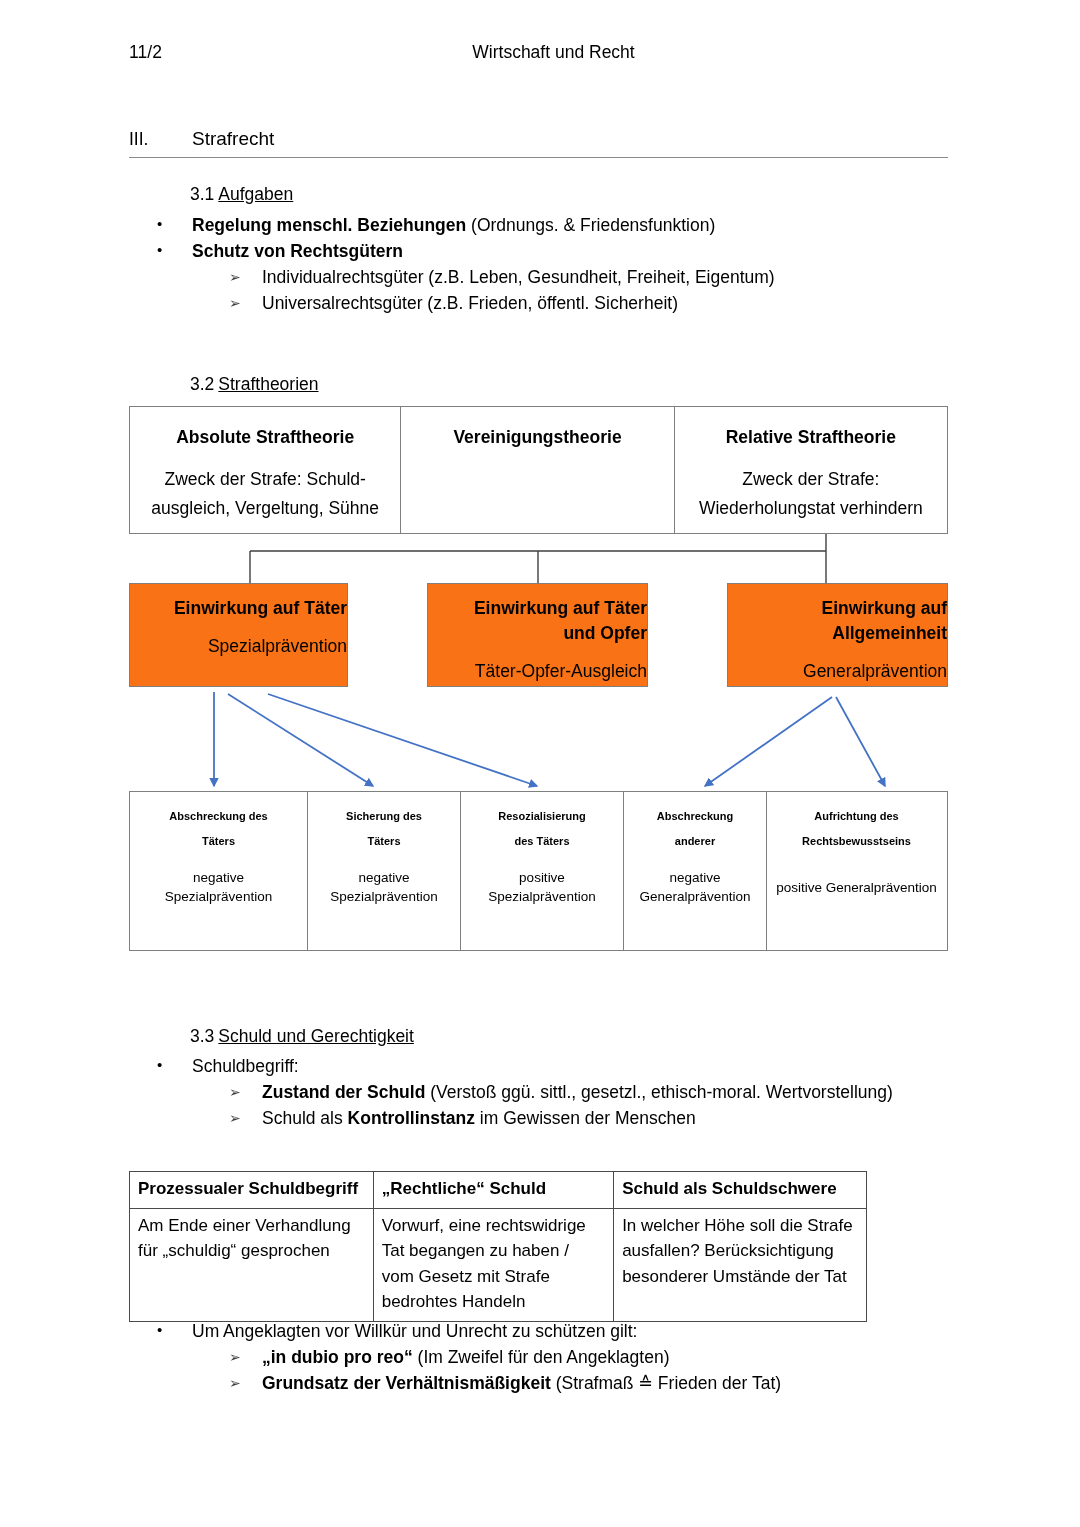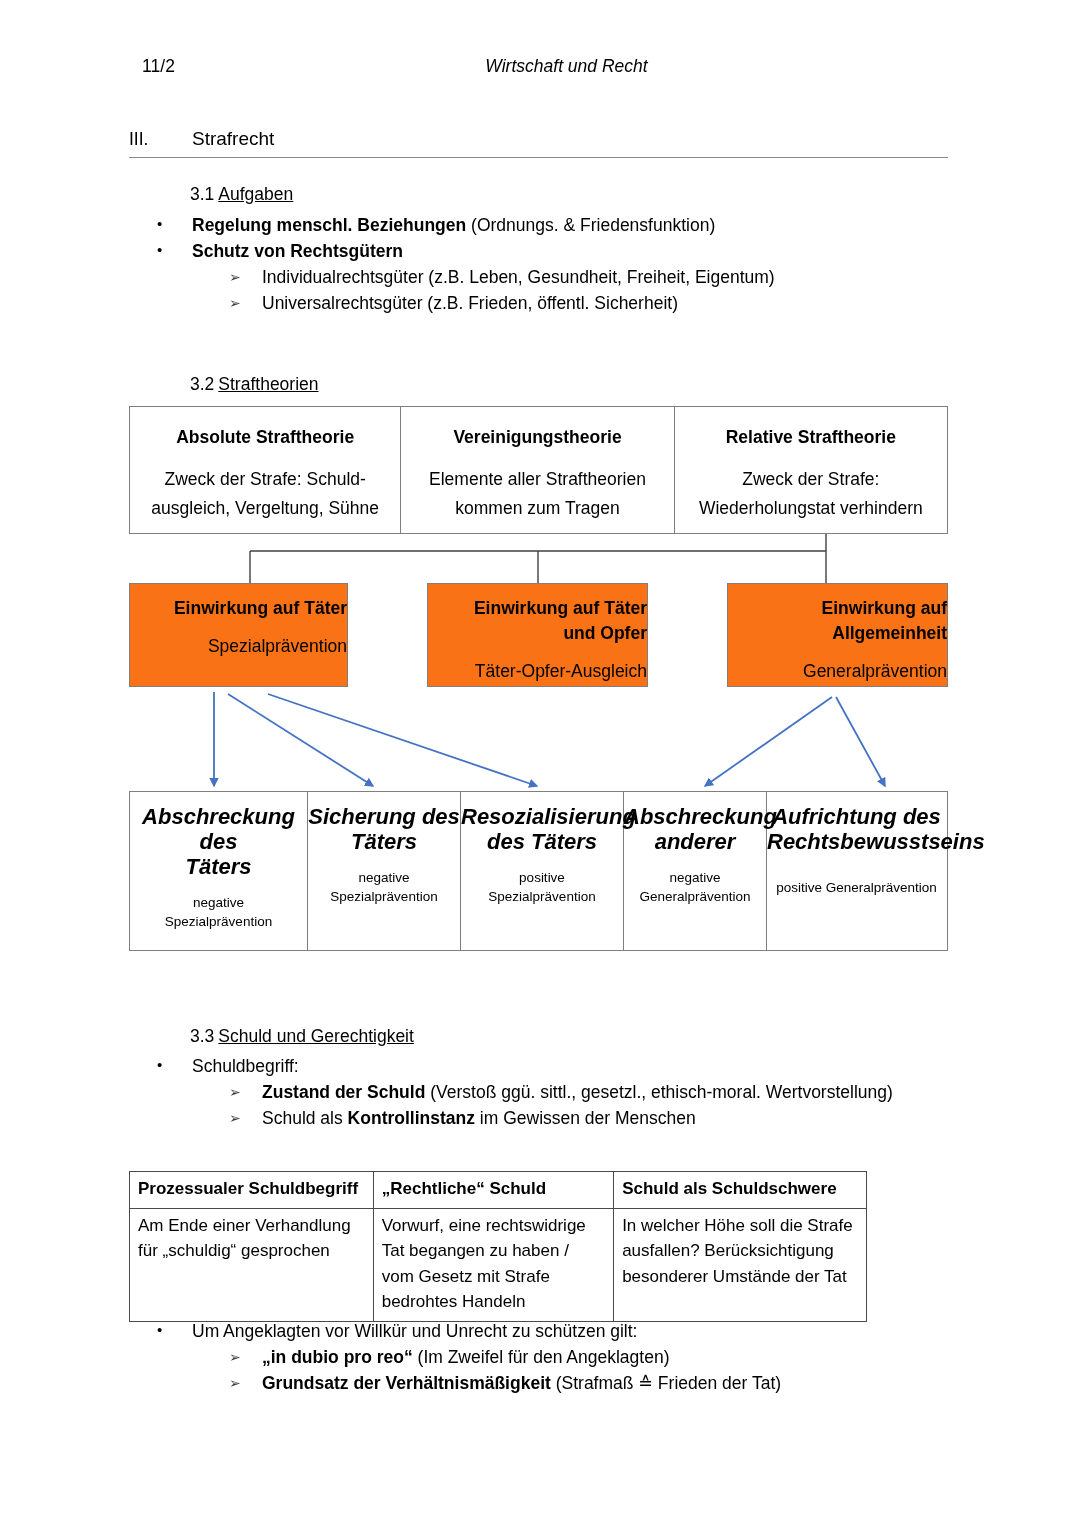--- a/index.html
+++ b/index.html
@@ -17,42 +17,40 @@
     width: 1080px;
     height: 1527px;
     background: #ffffff;
     overflow: hidden;
   }
 
   
   .header {
     position: absolute;
     left: 129px;
-    top: 56px;
+    top: 42px;
     width: 819px;
     height: 28px;
-    margin-left: 13px;
   }
   .header-page-no {
     position: absolute;
     left: 0;
     top: 0;
     font-size: 17.5px;
     letter-spacing: .1px;
   }
   .header-title {
     position: absolute;
     left: 0;
     top: 0;
     width: 819px;
     text-align: center;
     font-size: 17.5px;
     padding-left: 30px;
     box-sizing: border-box;
-    font-style: italic;
   }
 
   
   .sec-head {
     position: absolute;
     left: 129px;
     top: 128px;
     width: 819px;
   }
   .sec-head-row {
@@ -185,23 +183,22 @@
   }
   .t2-cell:last-child { border-right: none; }
   .t2-c0 { width: 178px; }
   .t2-c1 { width: 153px; }
   .t2-c2 { width: 163px; }
   .t2-c3 { width: 143px; }
   .t2-c4 { width: 179px; }
   .t2-cell .t-bold {
     font-weight: bold;
     display: block;
-    font-size: 22px;
+    font-size: 11px;
     line-height: 25px;
-    font-style: italic;
   }
   .t2-cell .t-norm {
     display: block;
     font-size: 13.5px;
     line-height: 19px;
     margin-top: 14px;
   }
   .t2-c4 .t-norm { margin-top: 24px; }
 
   
@@ -284,21 +281,20 @@
     <line x1="836" y1="697" x2="885" y2="786" stroke="#4472C4" stroke-width="1.8" marker-end="url(#arw)"></line>
   </svg>
 
   <div class="t1">
     <div class="t1-cell t1-c0">
       <span class="t-bold">Absolute Straftheorie</span>
       <span class="t-norm nl">Zweck der Strafe: Schuld-<br>ausgleich, Vergeltung, Sühne</span>
     </div>
     <div class="t1-cell t1-c1">
       <span class="t-bold">Vereinigungstheorie</span>
-      <span class="t-norm nl">Elemente aller Straftheorien<br>kommen zum Tragen</span>
     </div>
     <div class="t1-cell t1-c2">
       <span class="t-bold">Relative Straftheorie</span>
       <span class="t-norm nl">Zweck der Strafe:<br>Wiederholungstat verhindern</span>
     </div>
   </div>
 
   <div class="box m0">
     <span class="t-bold nl">Einwirkung auf Täter</span>
     <span class="t-norm nl">Spezialprävention</span>

